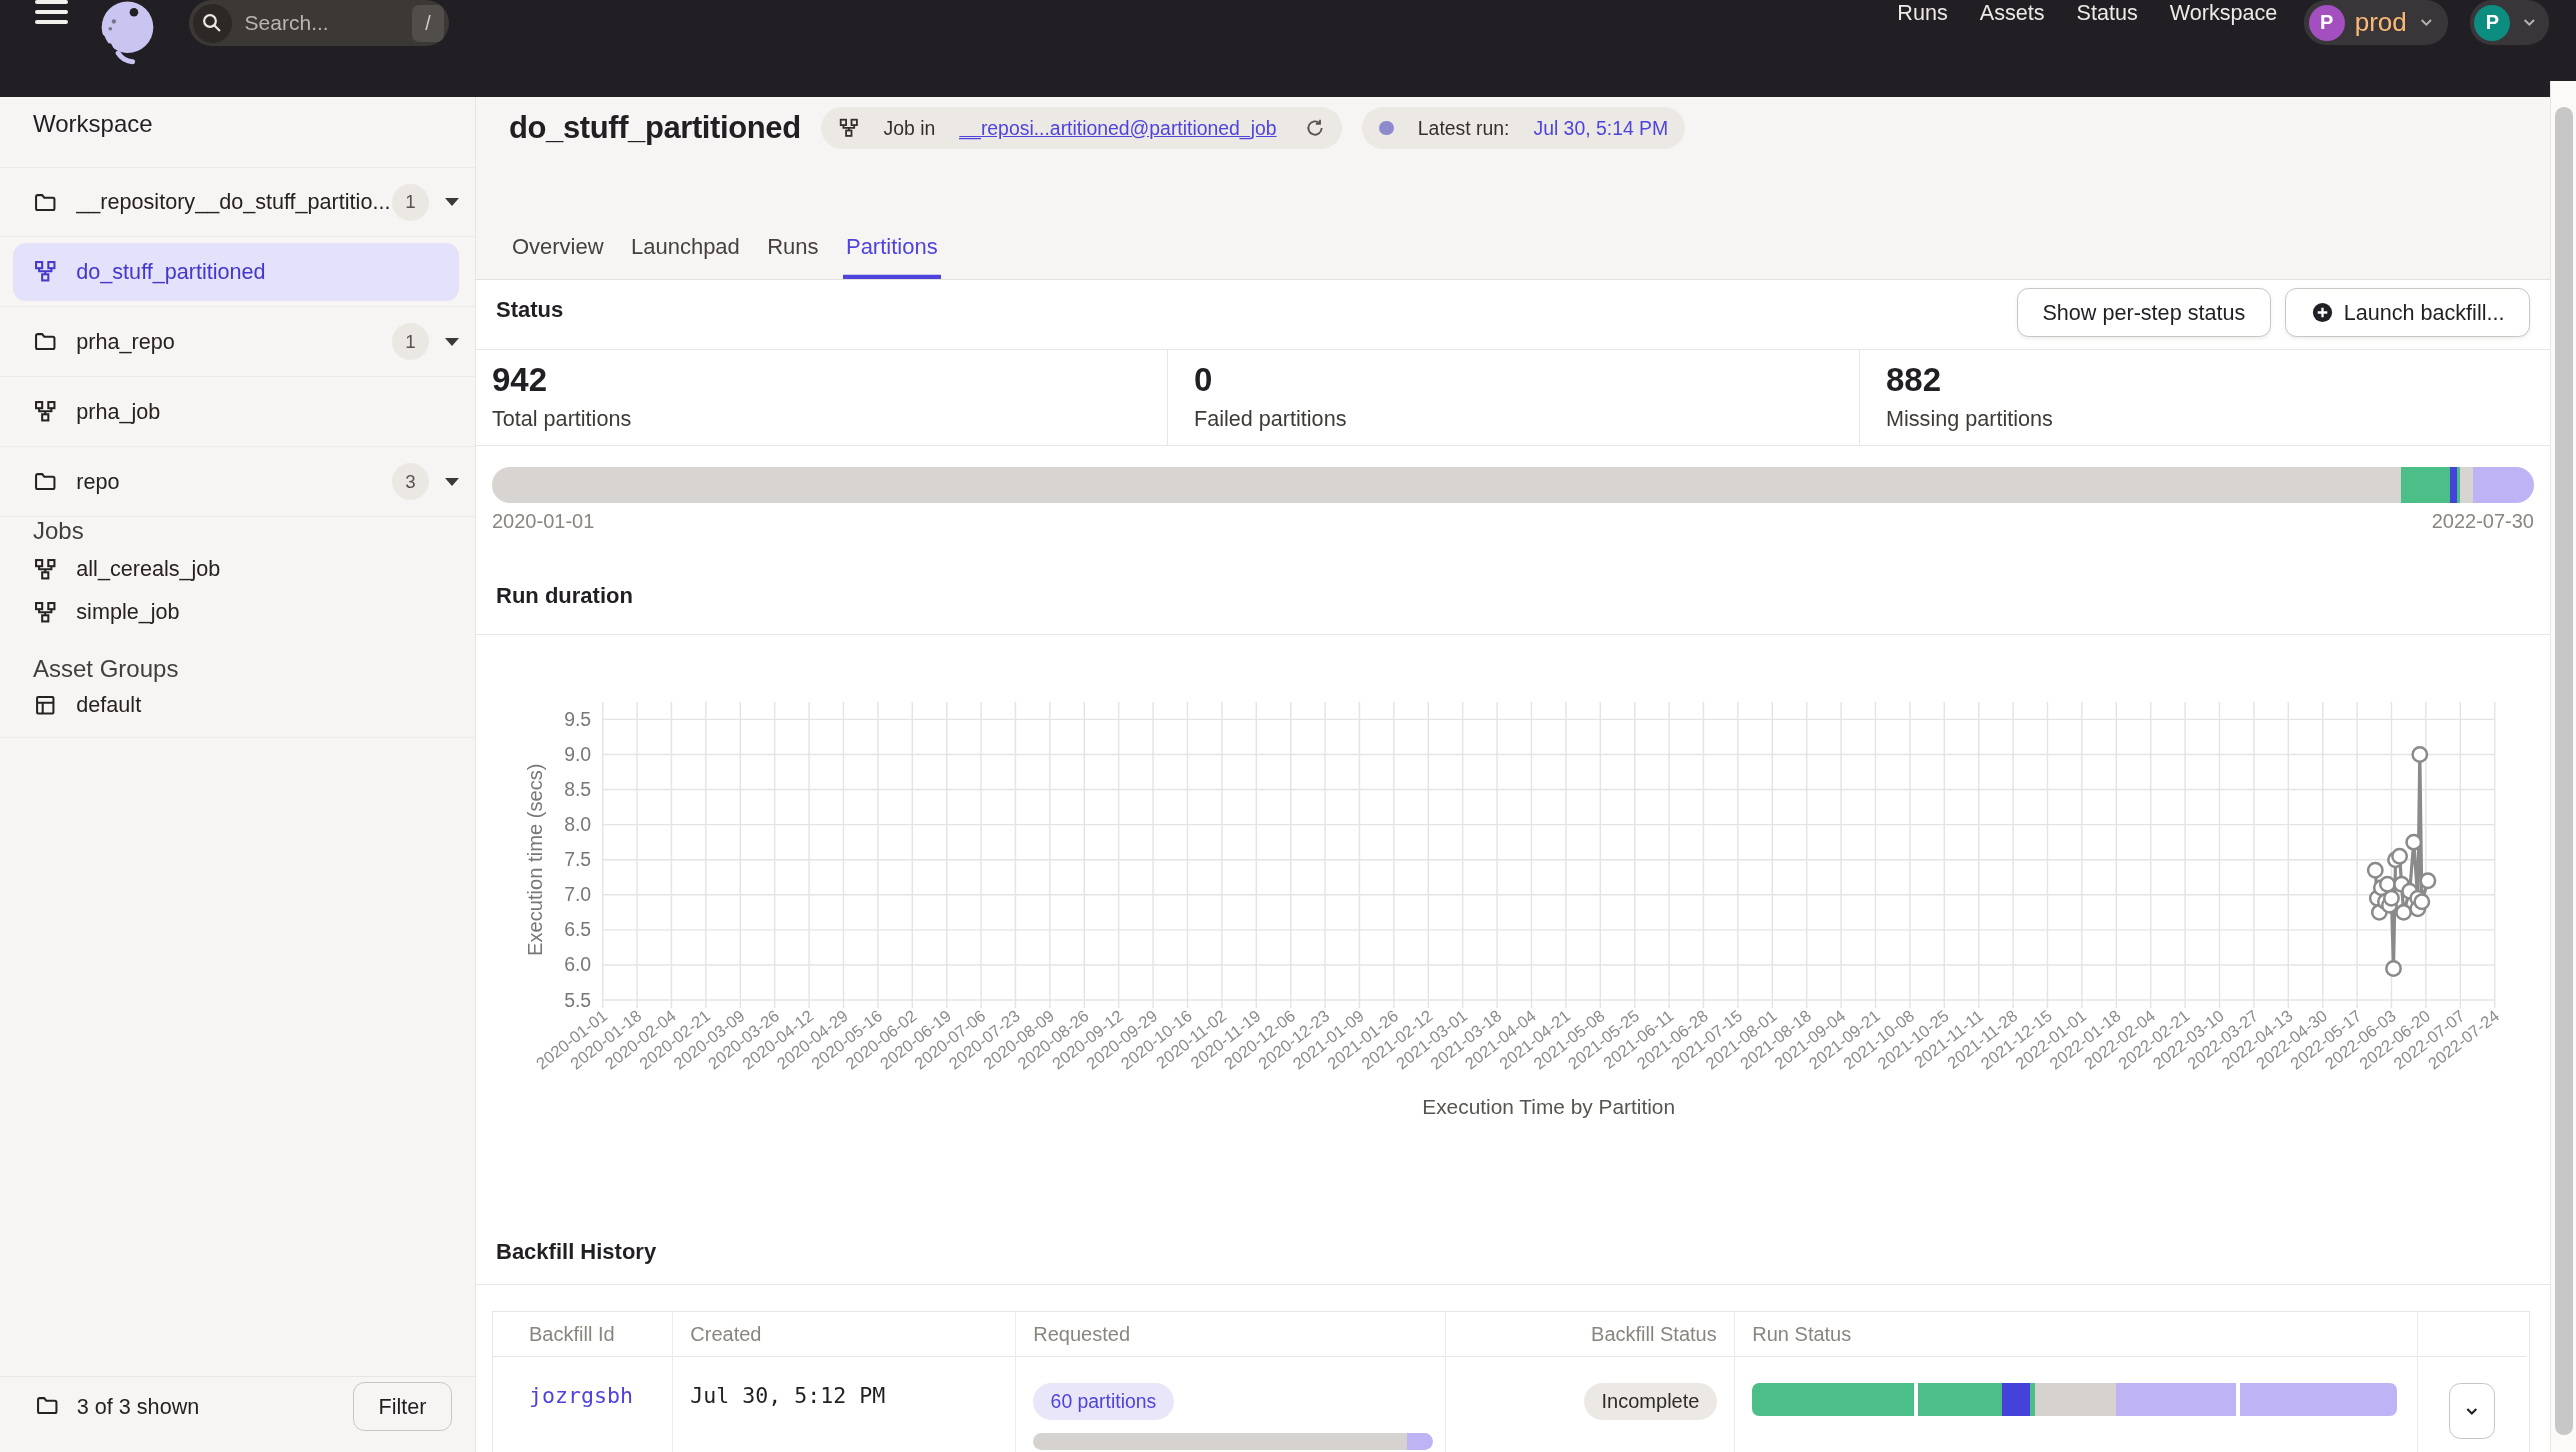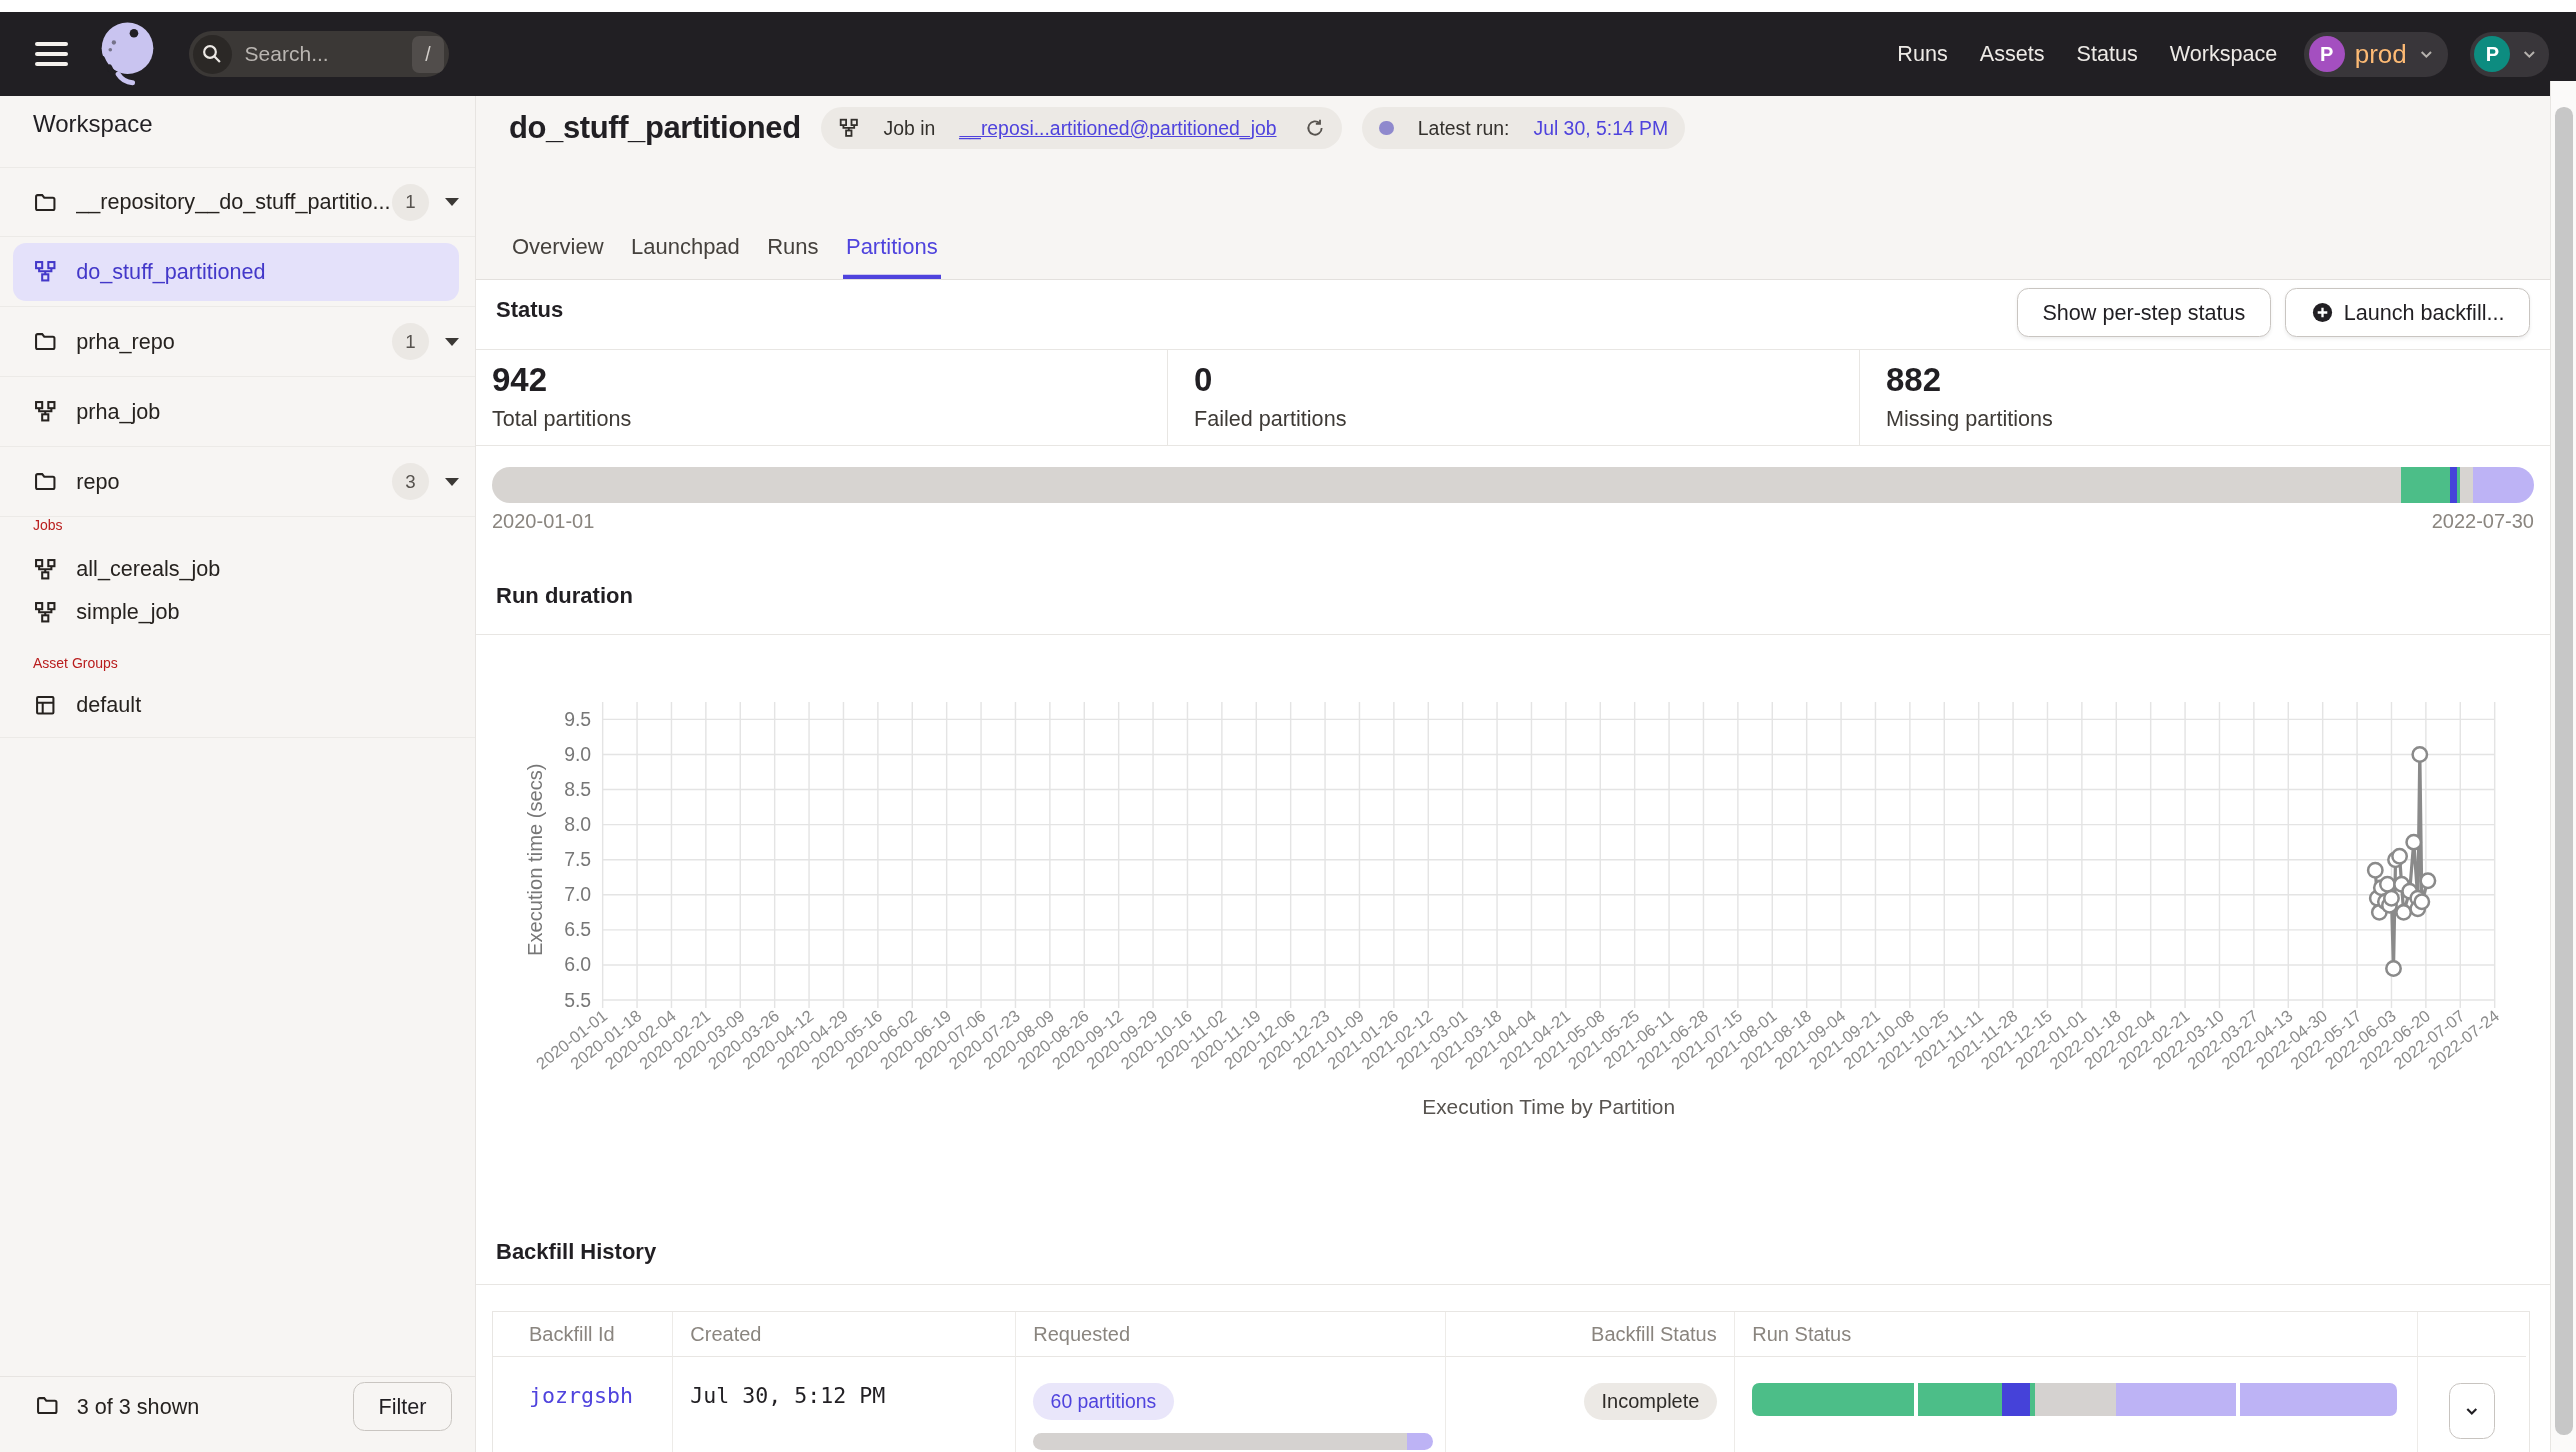--- a/index.html
+++ b/index.html
@@ -2,22 +2,22 @@
 <html style="font-size:11.5px"><head>
 <meta charset="utf-8">
 <style>
   * { margin:0; padding:0; box-sizing:border-box; }
   html,body { width:2576px; height:1452px; overflow:hidden; background:#fff;
     font-family:"Liberation Sans", sans-serif; color:#211F23; }
   body { position:relative; }
   .mono { font-family:"DejaVu Sans Mono", monospace; }
 
   
-  .topbar { position:absolute; left:0; top:12px; width:2576px; height:84px;
-    background:#211F23; display:flex; align-items:center; z-index:50; }
+  .topbar { position:absolute; left:0; top:0; width:2576px; height:97px;
+    background:#211F23; display:flex; align-items:flex-start; z-index:50; }
   .hamburger { margin-left:35px; display:flex; flex-direction:column; gap:6.5px; cursor:pointer; }
   .hamburger i { display:block; width:33px; height:3.6px; background:#F4F1ED; border-radius:2.2px; }
   .logo { margin-left:30px; width:59px; height:66px; }
   .searchbox { margin-left:32px; width:260px; height:46px; border-radius:23px;
     background:#3B3836; display:flex; align-items:center; }
   .search-circle { width:39px; height:39px; border-radius:50%; background:#2B2826;
     margin-left:3.6px; display:flex; align-items:center; justify-content:center; }
   .search-ph { color:#B9B5B1; font-size:21px; margin-left:13px; flex:1; }
   .search-kbd { width:32px; height:37px; background:#514D4B; border-radius:7.2px; color:#D4D0CC;
     font-size:19.4px; display:flex; align-items:center; justify-content:center; margin-right:5px; }
@@ -47,21 +47,21 @@
     overflow:hidden; flex:1; }
   .ws-row .count { width:37px; height:37px; border-radius:50%; background:#EBE8E4; color:#57534F;
     font-size:18.7px; display:flex; align-items:center; justify-content:center; margin-right:16px; }
   .caret { width:0; height:0; border-left:7.2px solid transparent; border-right:7.2px solid transparent;
     border-top:8.6px solid #3B3835; }
   .ws-row.selected { border-bottom:1.4px solid #ECEAE7; background:transparent; padding:0 16px 0 13px; }
   .sel-inner { background:#E4E1FA; border-radius:13px; height:58px; flex:1; display:flex;
     align-items:center; padding-left:20px; }
   .sel-inner .icn { color:#4338C9; width:26px; }
   .sel-inner .lbl { margin-left:17.3px; font-size:21.6px; color:#4338C9; }
-  .ws-sec-label { position:absolute; left:33px; font-size:14px; color:#b91c1c; }
+  .ws-sec-label { position:absolute; left:33px; font-size:24px; color:#404040; }
   .ws-item { position:absolute; left:0; right:0; height:40px; display:flex; align-items:center;
     padding-left:33px; cursor:pointer; }
   .ws-item .icn { width:26px; color:#26221F; display:flex; }
   .ws-item .lbl { margin-left:17.3px; font-size:21.6px; color:#26221F; }
   .ws-divider { position:absolute; left:0; right:0; height:1.4px; background:#ECEAE7; }
   .ws-footer { position:absolute; left:0; right:0; bottom:0; height:76px; border-top:1.4px solid #E7E4E1;
     display:flex; align-items:center; padding:0 23px 16px 35px; background:#F7F5F3; }
   .ws-footer .ftxt { margin-left:17.3px; font-size:21.6px; color:#26221F; }
   .btn-outline { height:49px; padding:0 24.5px; border:1.4px solid #C9C5C1; border-radius:11.5px;
     background:#fff; font-size:21.6px; color:#211F23; display:flex; align-items:center; gap:10px;

